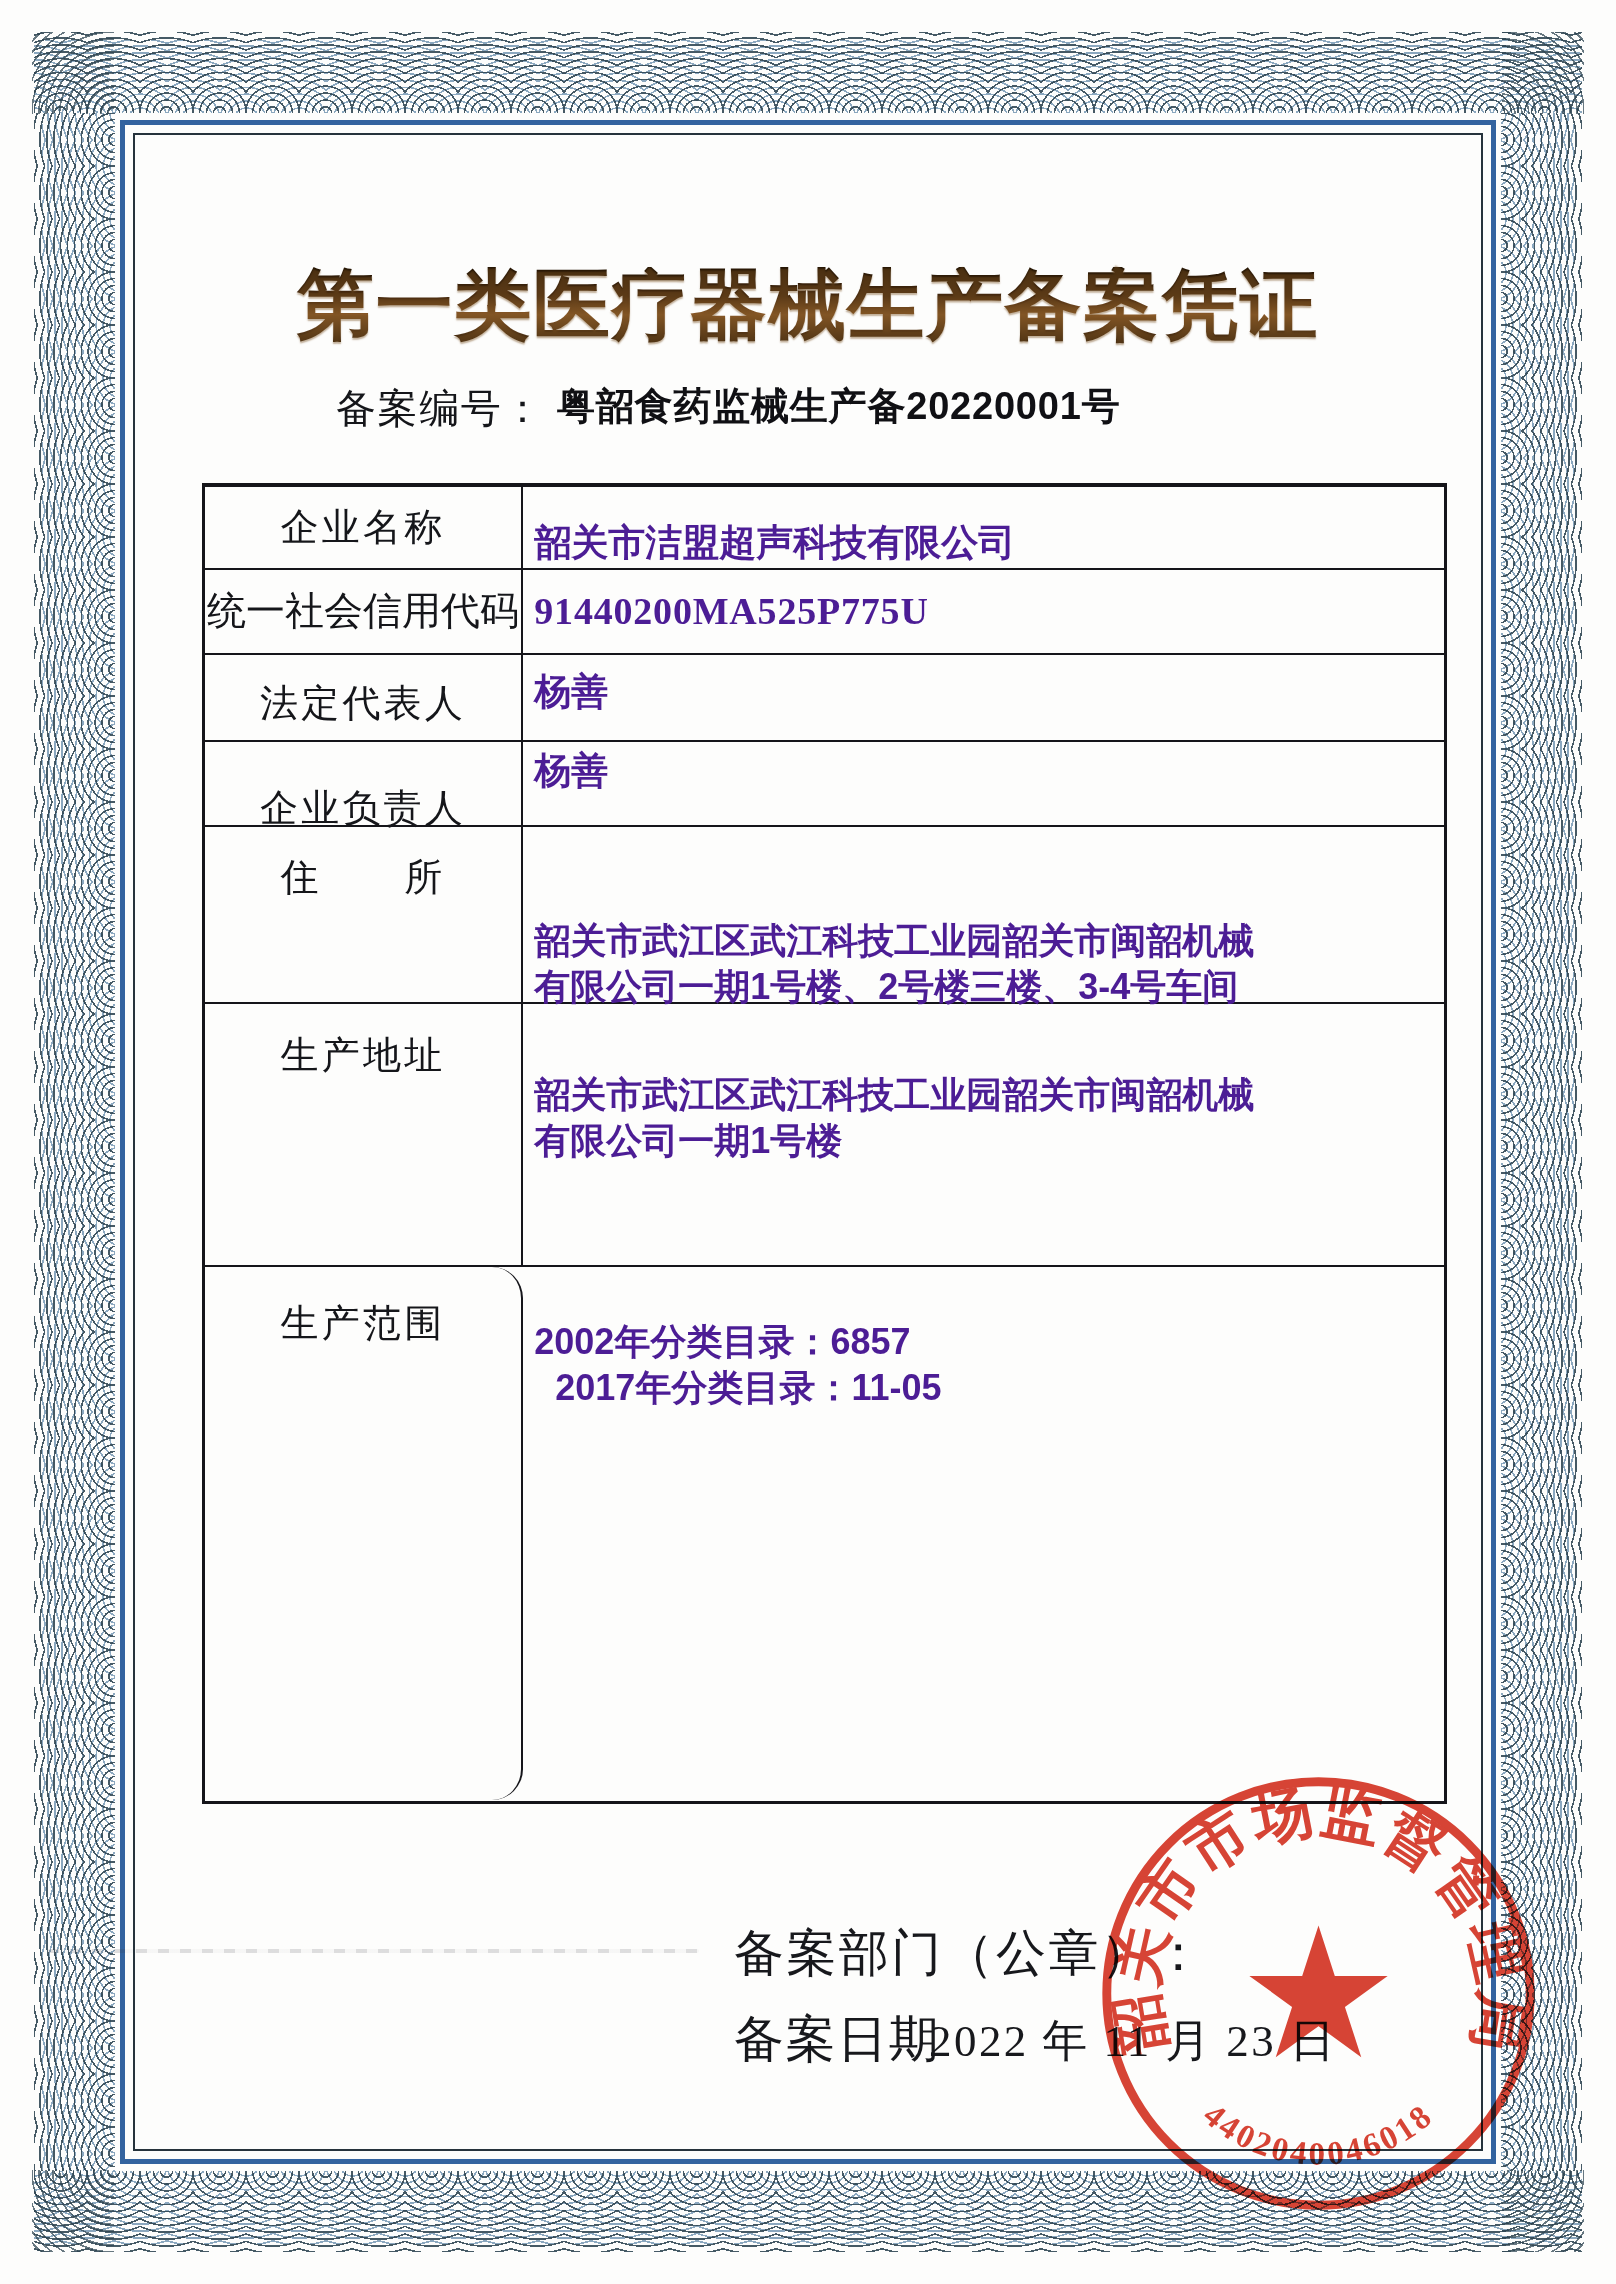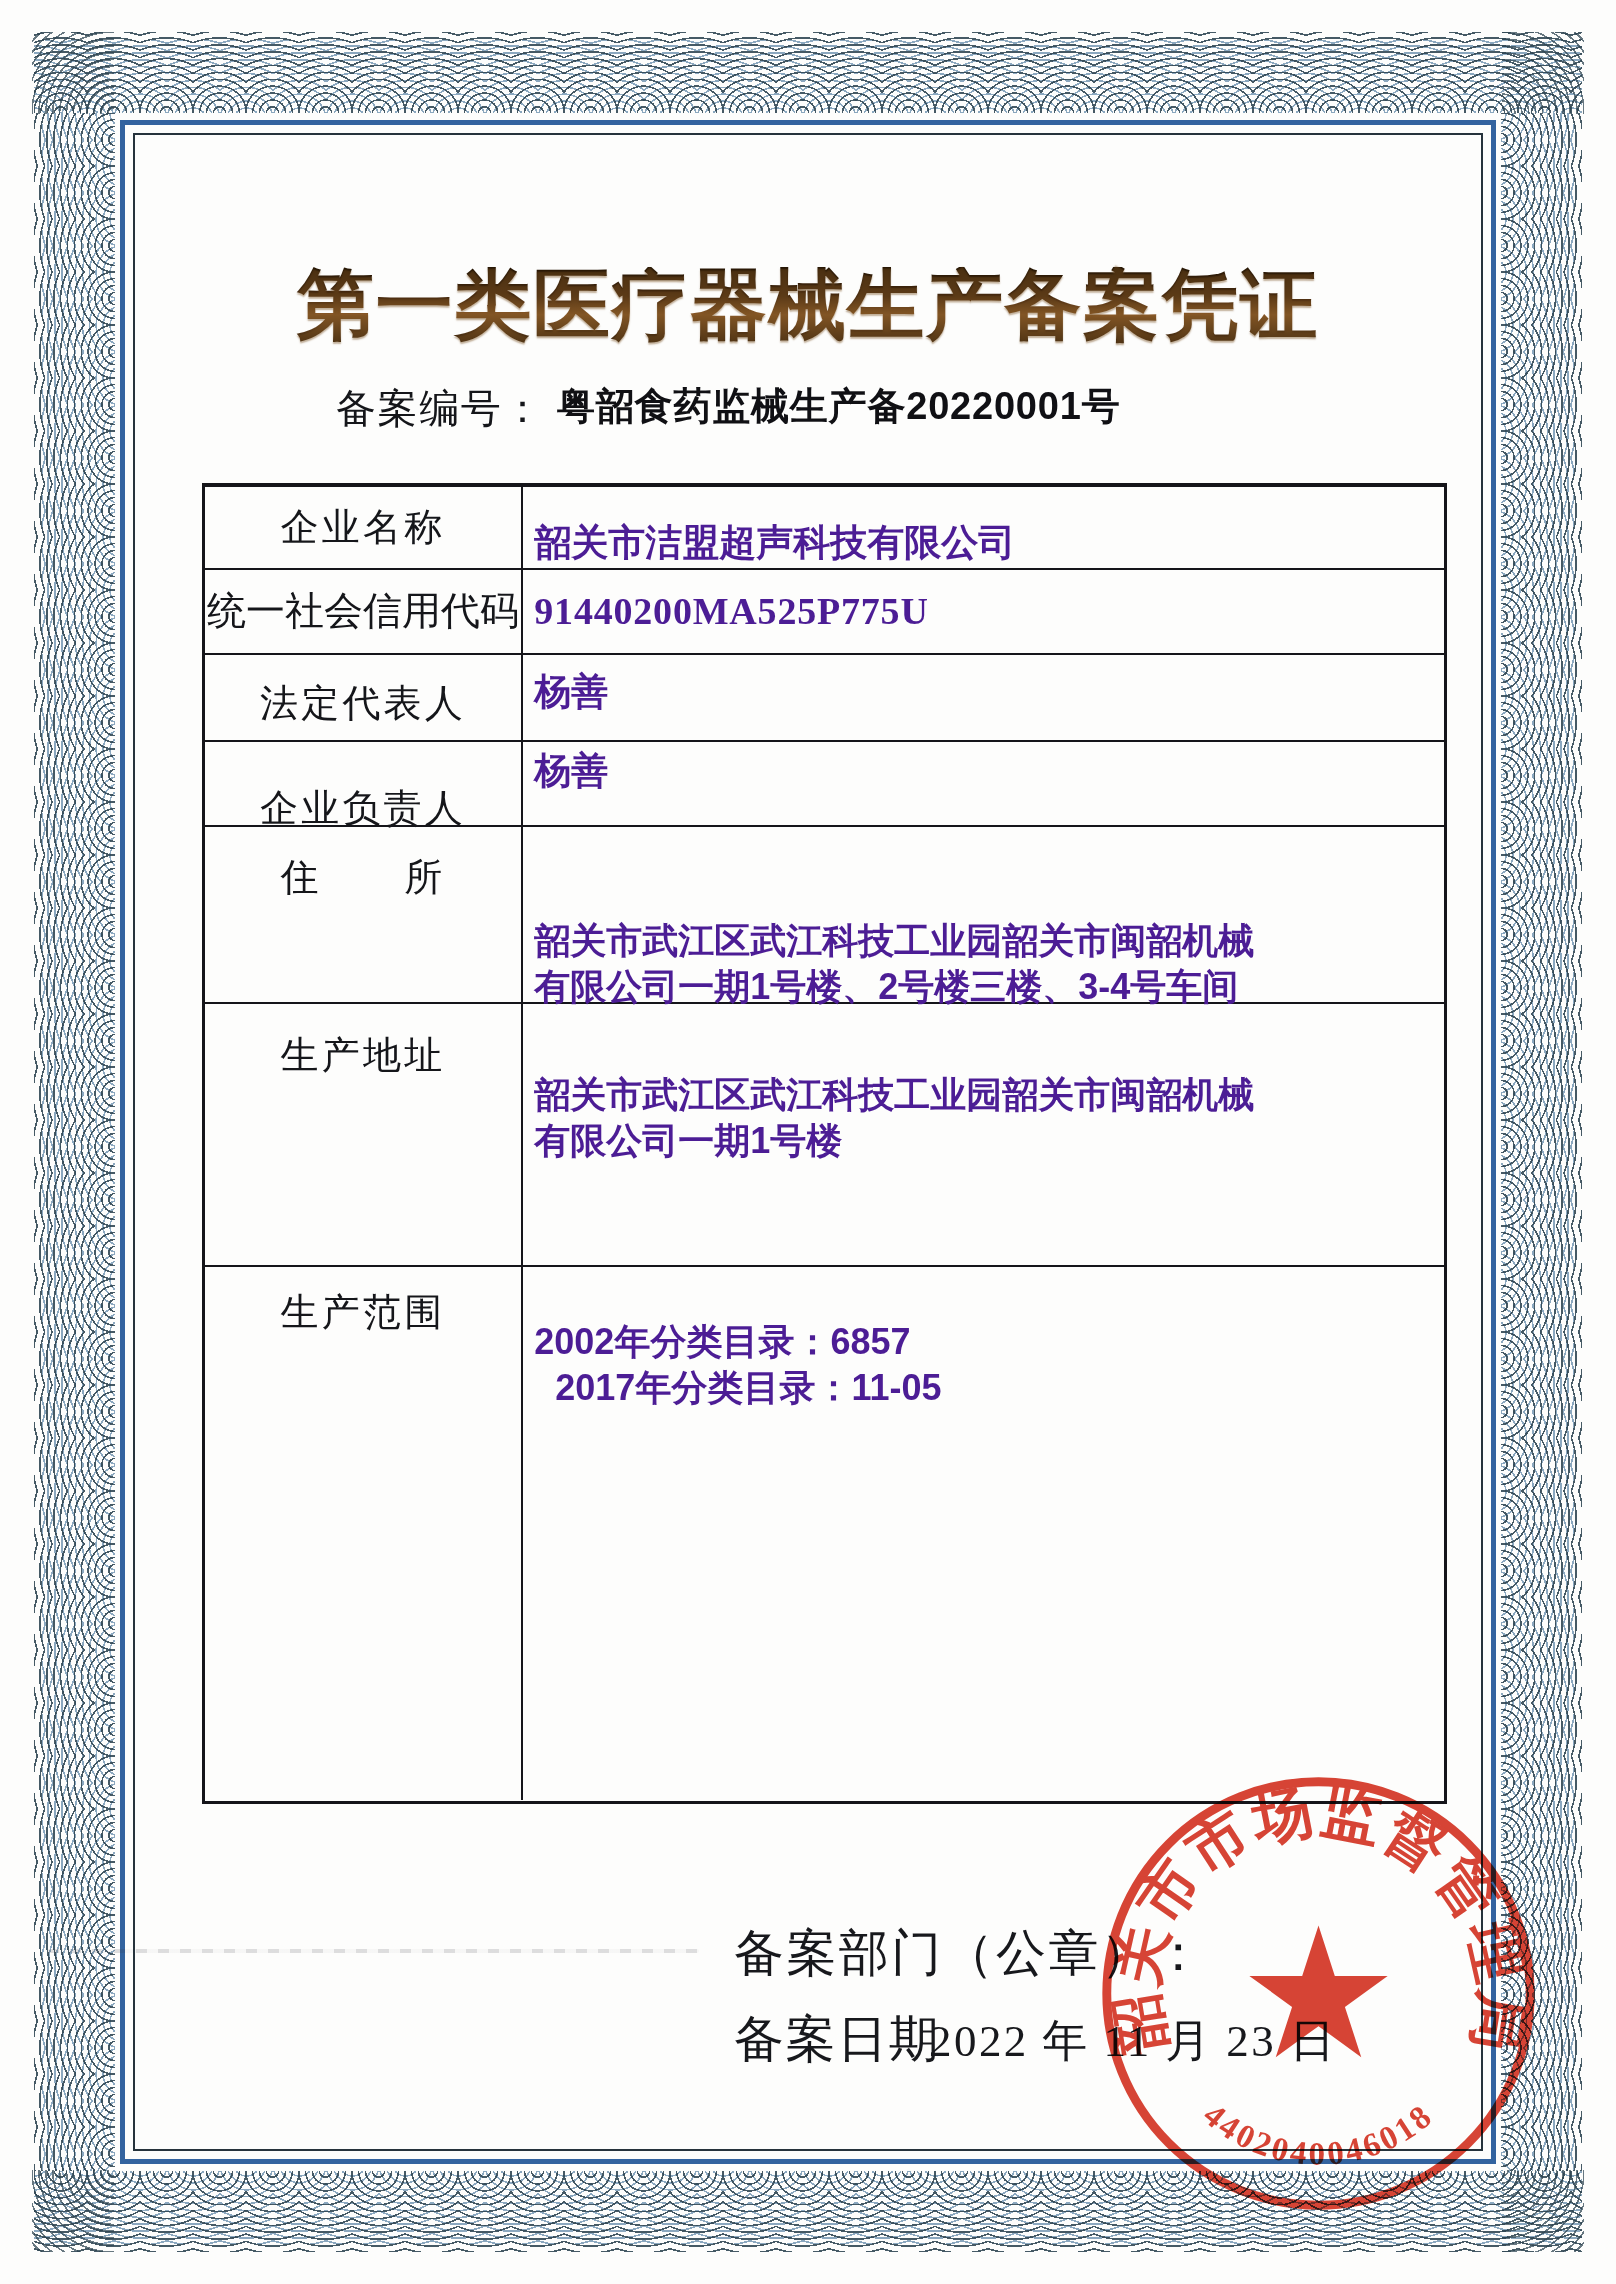--- a/index.html
+++ b/index.html
@@ -60,21 +60,21 @@
   .label{flex:0 0 318px;width:318px;border-right:2.4px solid #15151a;display:flex;justify-content:center;
          align-items:flex-start;font:400 38px/1.2 "Liberation Serif","DejaVu Serif",serif;
          letter-spacing:3.2px;color:#15161a;}
   .value{flex:1;padding-left:11.3px;font:700 37px/1.28 "Liberation Sans","DejaVu Sans",sans-serif;color:#4c1d95;}
   .r1 .label{align-items:center;}
   .r2 .label{align-items:center;font-size:39px;letter-spacing:0;}
   .r3 .label{align-items:center;padding-top:13px;}
   .r4 .label{padding-top:44px;}
   .r5 .label{padding-top:27.5px;}
   .r6 .label{padding-top:29px;}
-  .r7 .label{padding-top:23px;}
+  .r7 .label{padding-top:34px;border-radius:31px;}
   .vc1{display:flex;align-items:flex-end;padding-bottom:1.6px;}
   .vc2{display:flex;align-items:center;font-family:"Liberation Serif","DejaVu Serif",serif;
        font-size:38px;letter-spacing:0.8px;}
   .vc3{padding-top:13px;}
   .vc4{padding-top:4.8px;}
   .vc5{padding-top:91px;font-size:36px;}
   .vc6{padding-top:68px;font-size:36px;}
   .vc7{padding-top:52px;font-size:36px;border-radius:8px;}
   .vline.indent{margin-left:21px;}
 

